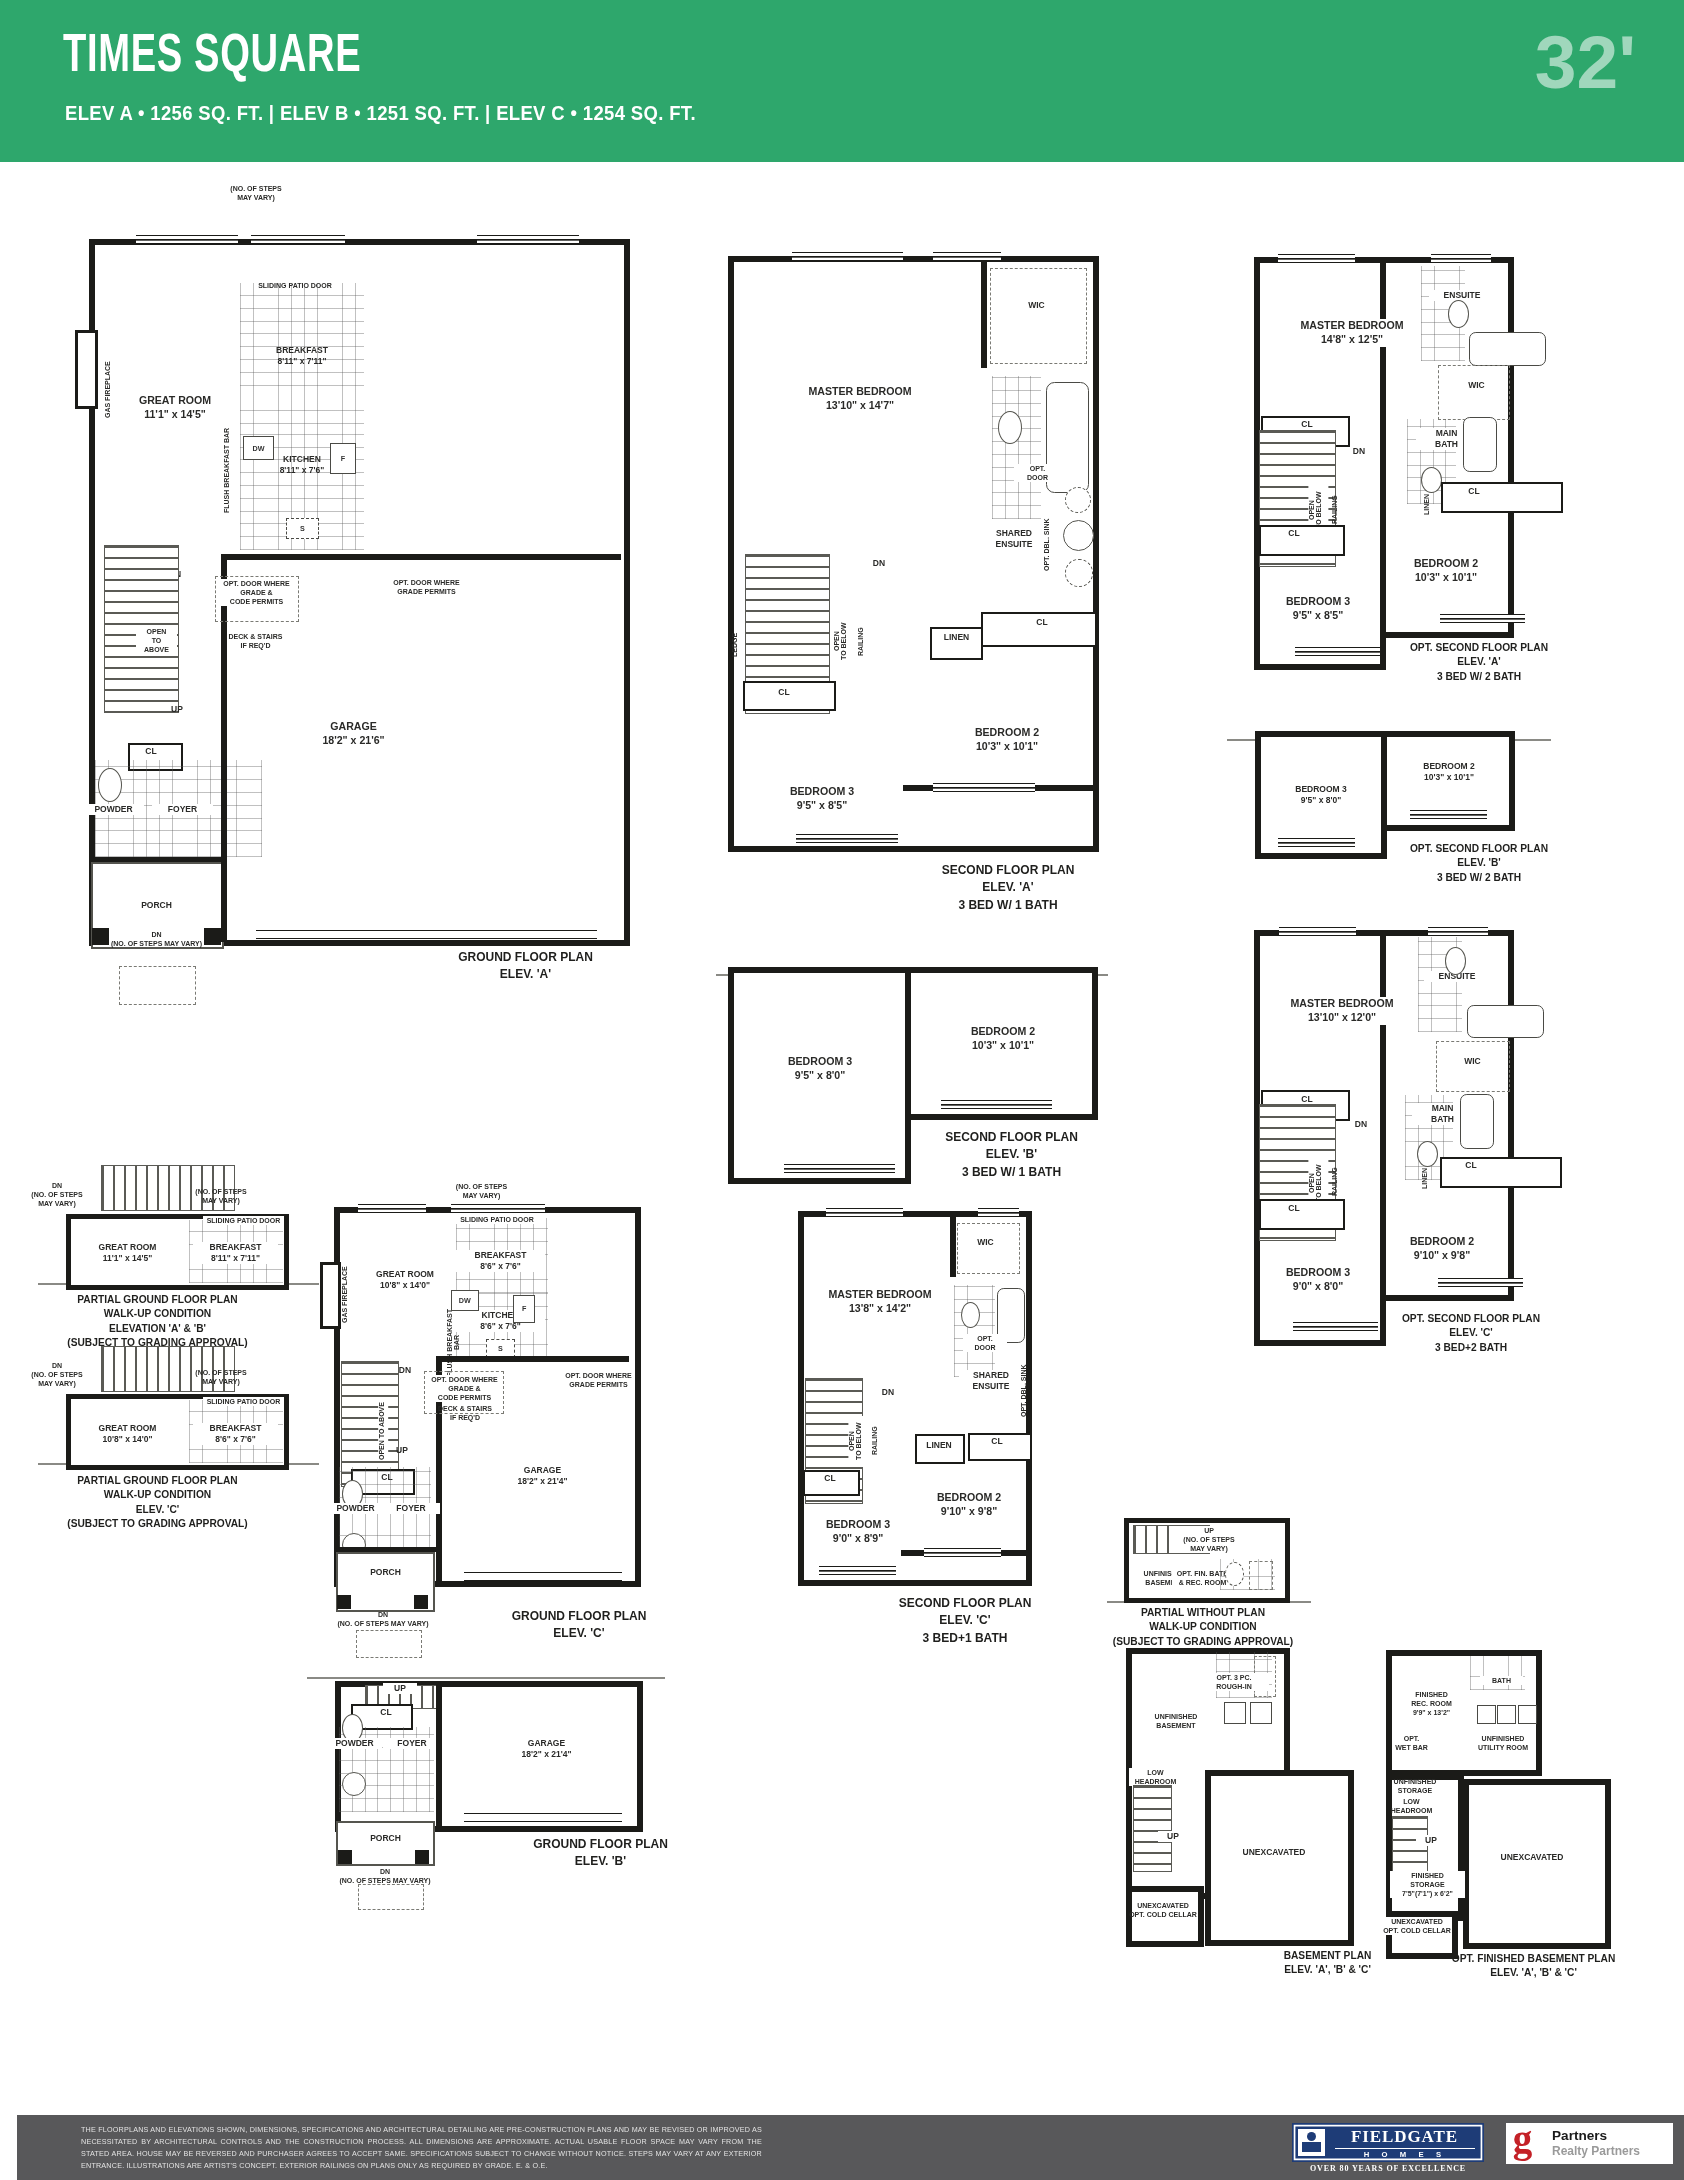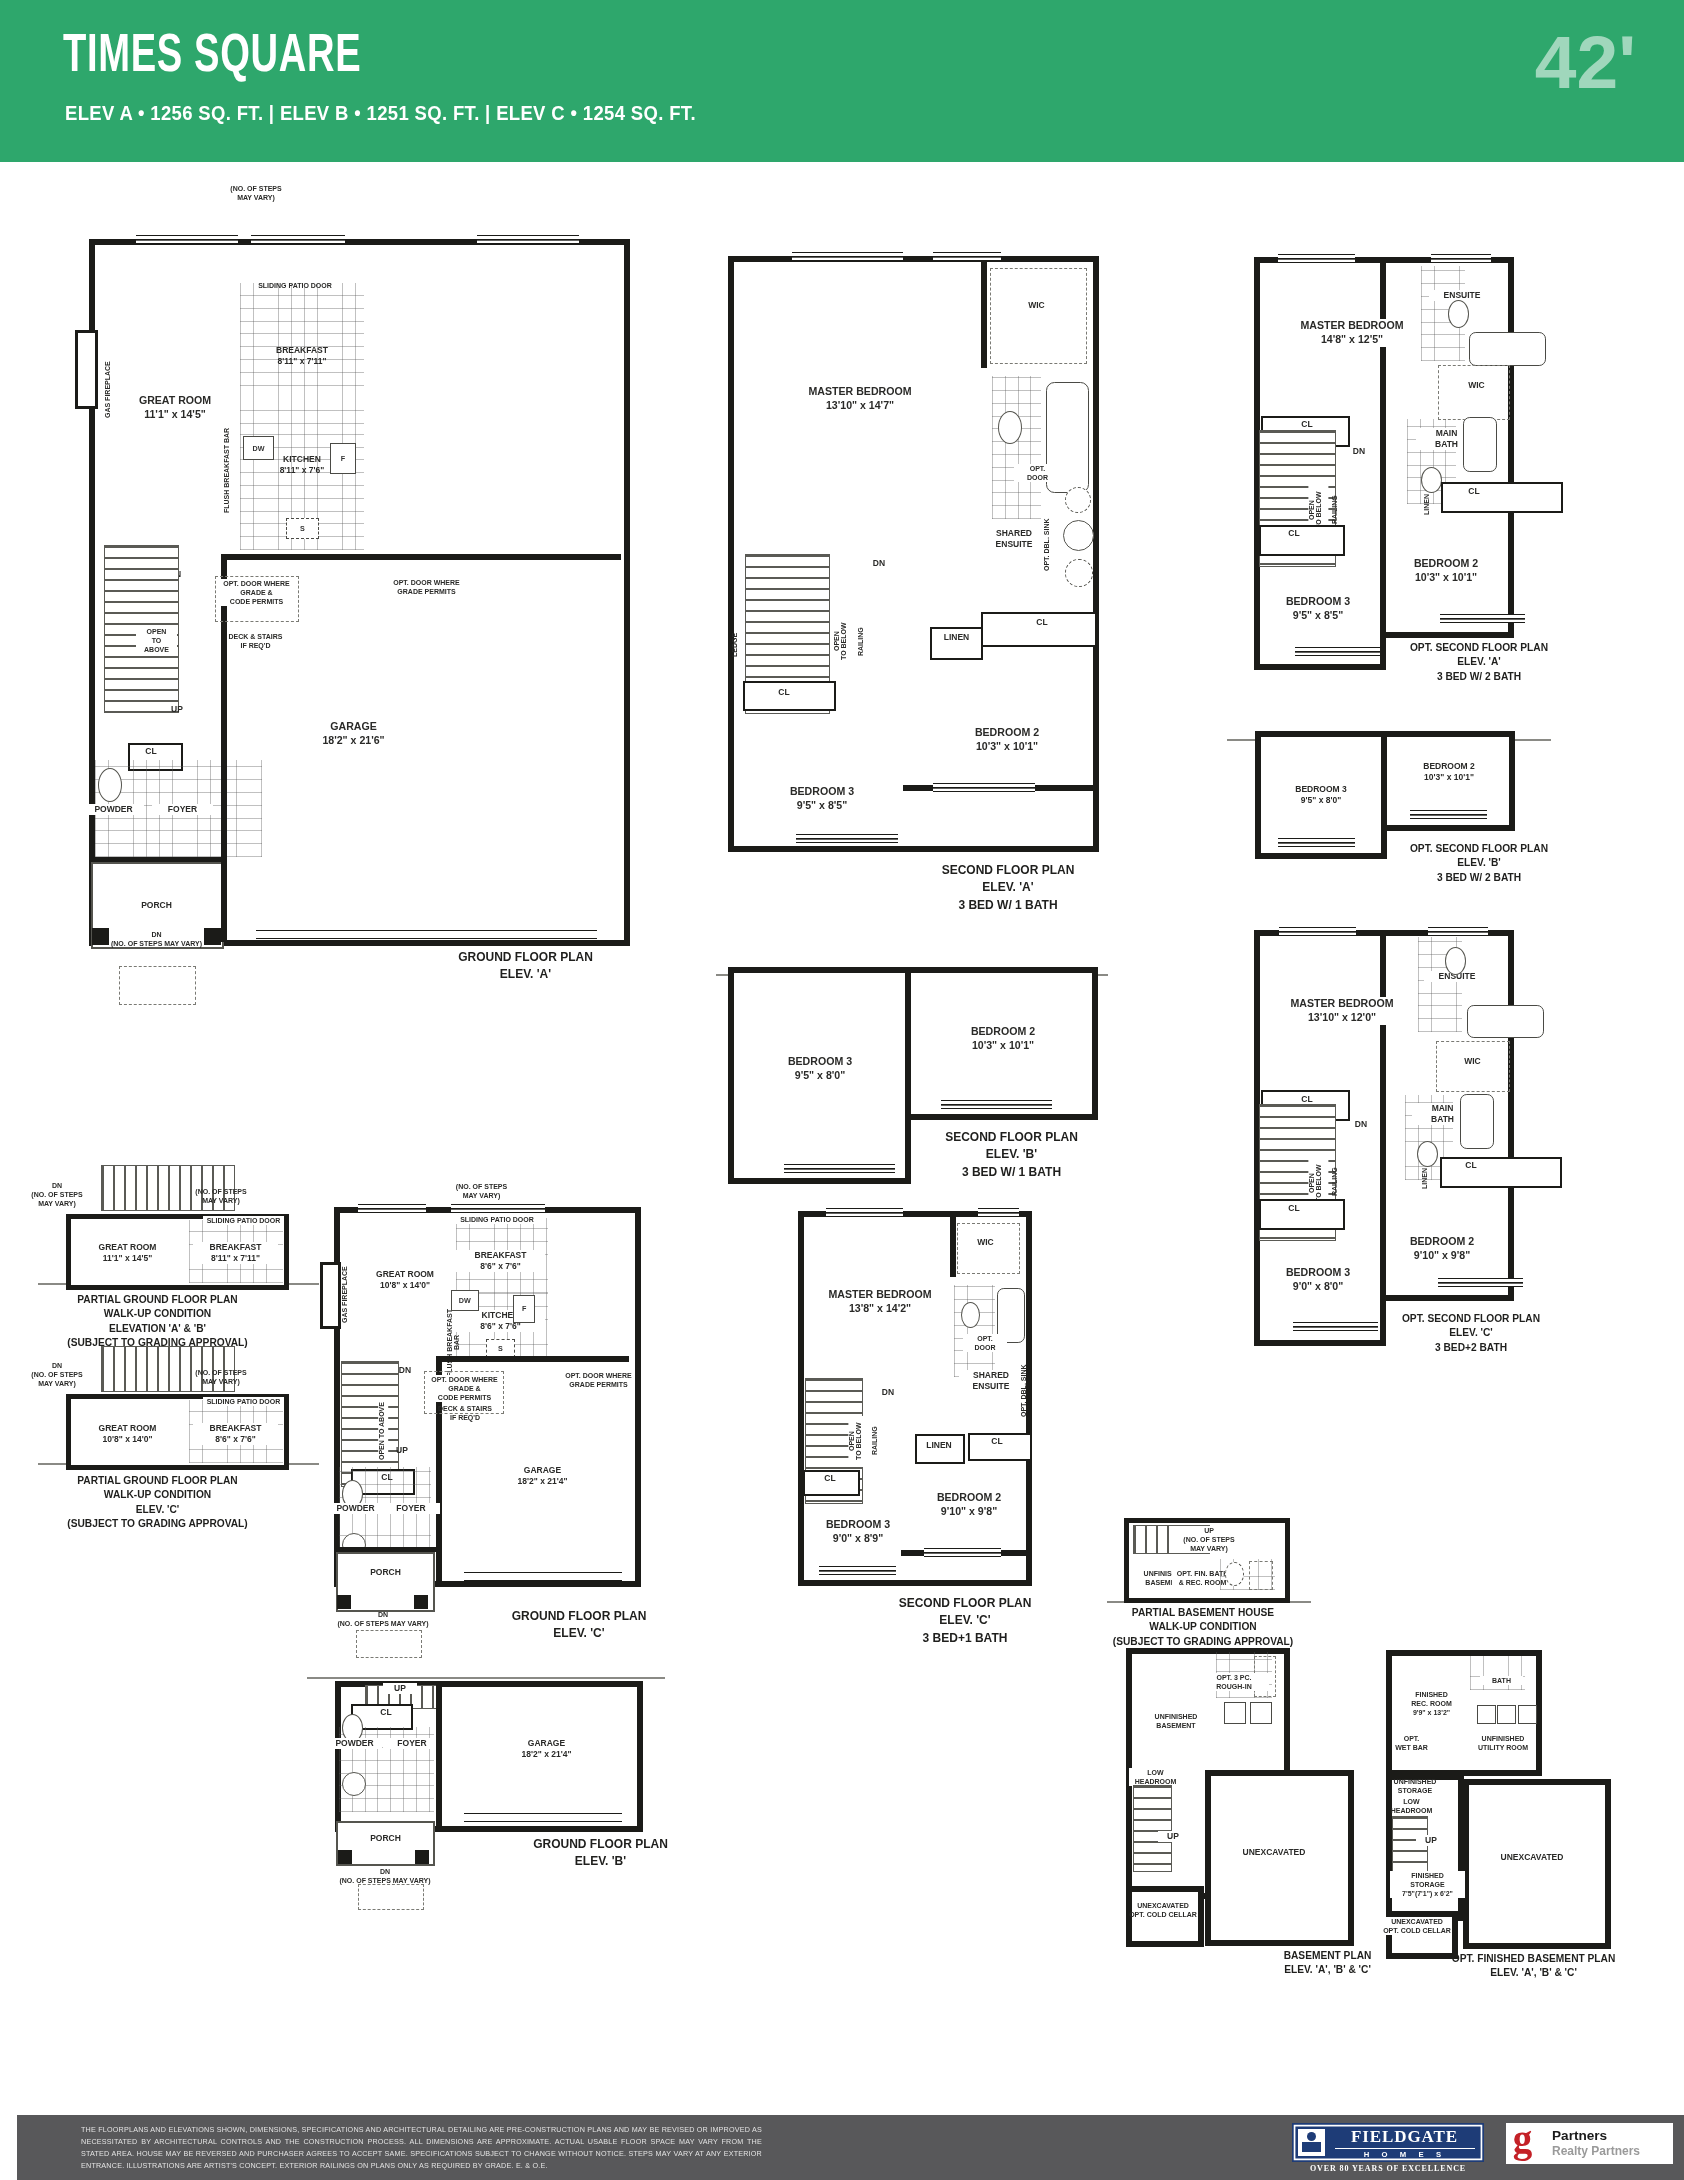--- a/index.html
+++ b/index.html
@@ -62,21 +62,21 @@
   .gb .sub{position:absolute;left:46px;top:21px;color:#9a9a9a;font-weight:700;font-size:12px;}
 </style>
 </head>
 <body>
 
 <div id="page">
 
   <div id="hdr">
     <div class="title">TIMES SQUARE</div>
     <div class="sub">ELEV A  • 1256 SQ. FT.  |  ELEV B  • 1251 SQ. FT.  |  ELEV C  • 1254 SQ. FT.</div>
-    <div class="lot">42'</div>
+    <div class="lot">32'</div>
   </div>
 
   <main>
 
   <div class="P" style="left:89px;top:239px;width:529px;height:695px;"></div>
   <div class="win" style="left:136px;top:235px;width:102px;"></div>
   <div class="win" style="left:251px;top:235px;width:94px;"></div>
   <div class="win" style="left:477px;top:235px;width:102px;"></div>
   <div class="L xs" style="left:192px;top:184px;width:128px;">(NO. OF STEPS
 MAY VARY)</div>
@@ -440,21 +440,21 @@
   <div class="L xs" style="left:1177px;top:1526px;width:64px;background:#fff;">UP
 (NO. OF STEPS
 MAY VARY)</div>
   <div class="L xs" style="left:1129px;top:1569px;width:72px;">UNFINISHED
 BASEMENT</div>
   <div class="L xs" style="left:1172px;top:1569px;width:61px;background:#fff;">OPT. FIN. BATH
 &amp; REC. ROOM</div>
   <div class="T" style="left:1220px;top:1559px;width:55px;height:31px;"></div>
   <div class="E Ed" style="left:1225px;top:1562px;width:17px;height:22px;"></div>
   <div class="D" style="left:1249px;top:1561px;width:22px;height:27px;"></div>
-  <div class="cap cap2" style="left:1103px;top:1606px;width:200px;">PARTIAL BASEMENT HOUSE
+  <div class="cap cap2" style="left:1103px;top:1606px;width:200px;">PARTIAL WITHOUT PLAN
 WALK-UP CONDITION
 (SUBJECT TO GRADING APPROVAL)</div>
 
   <div class="P" style="left:1126px;top:1648px;width:152px;height:239px;"></div>
   <div class="P" style="left:1205px;top:1770px;width:137px;height:164px;"></div>
   <div class="P" style="left:1126px;top:1886px;width:66px;height:49px;"></div>
   <div class="T" style="left:1216px;top:1652px;width:56px;height:46px;"></div>
   <div class="D" style="left:1254px;top:1656px;width:20.4px;height:39px;"></div>
   <div class="L xs" style="left:1199px;top:1673px;width:70px;background:#fff;">OPT. 3 PC.
 ROUGH-IN</div>

